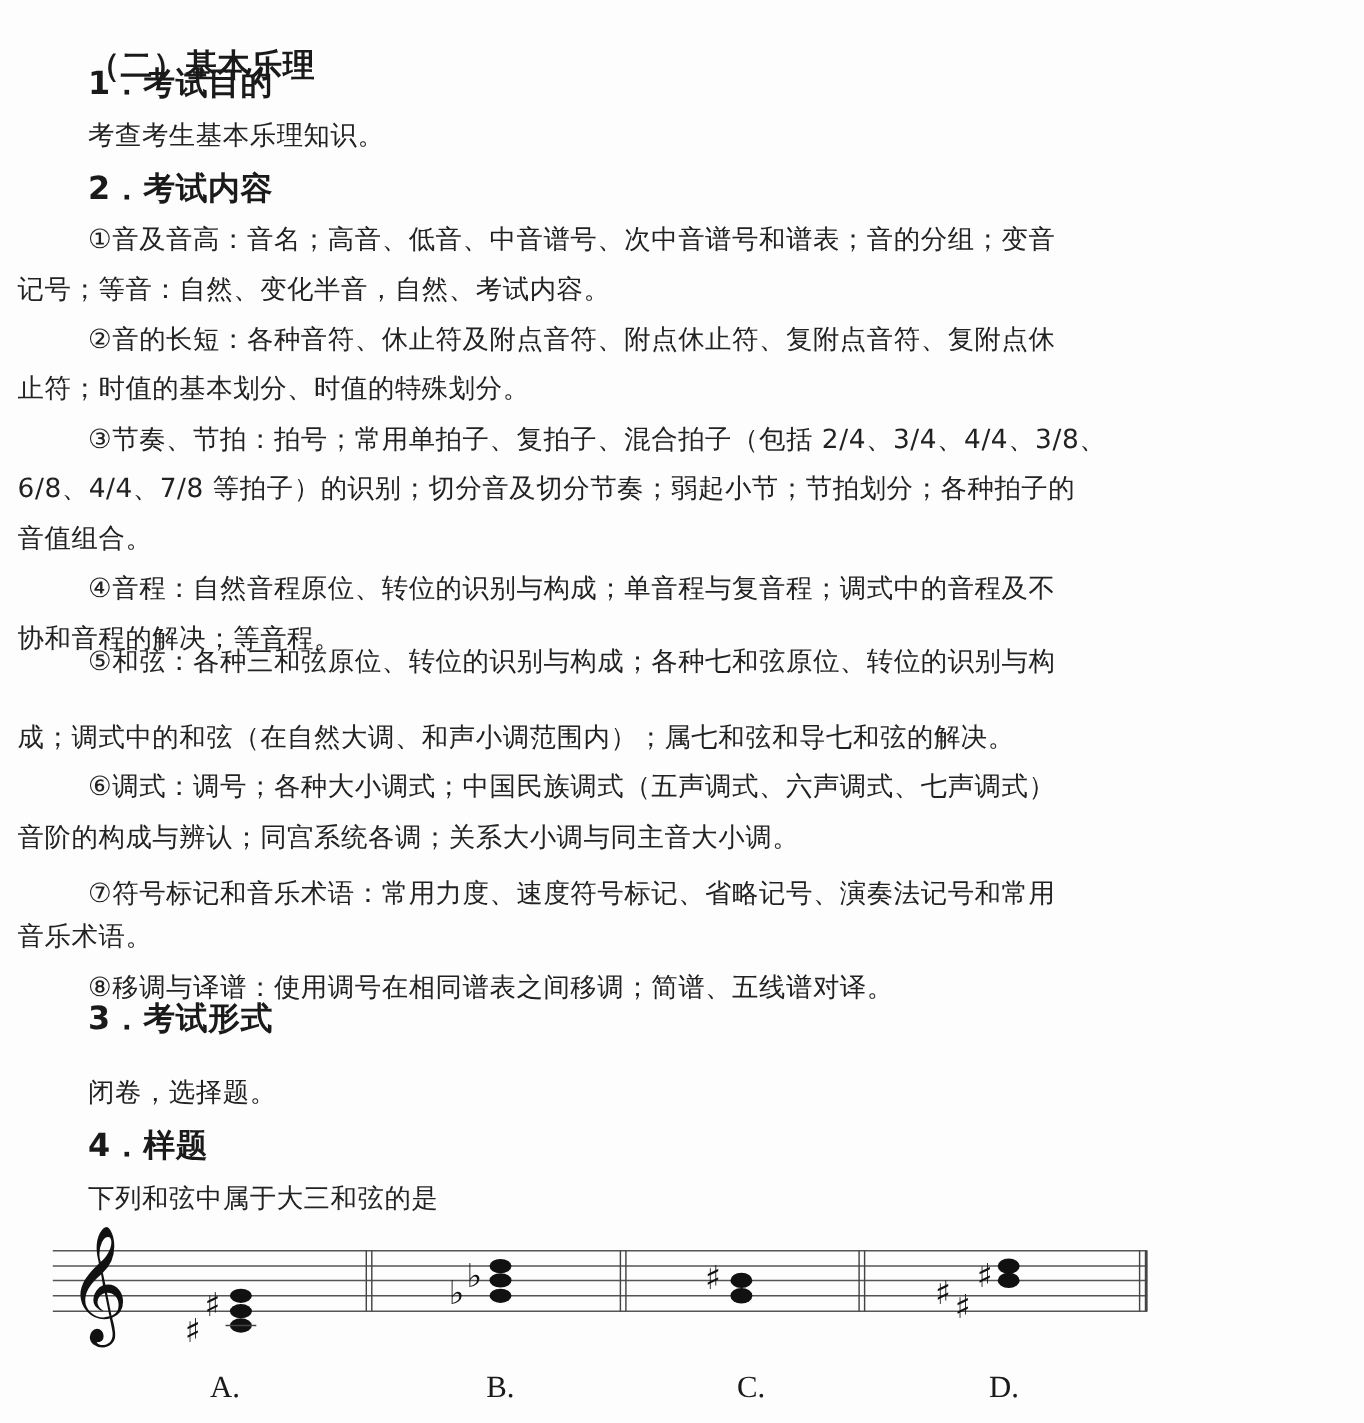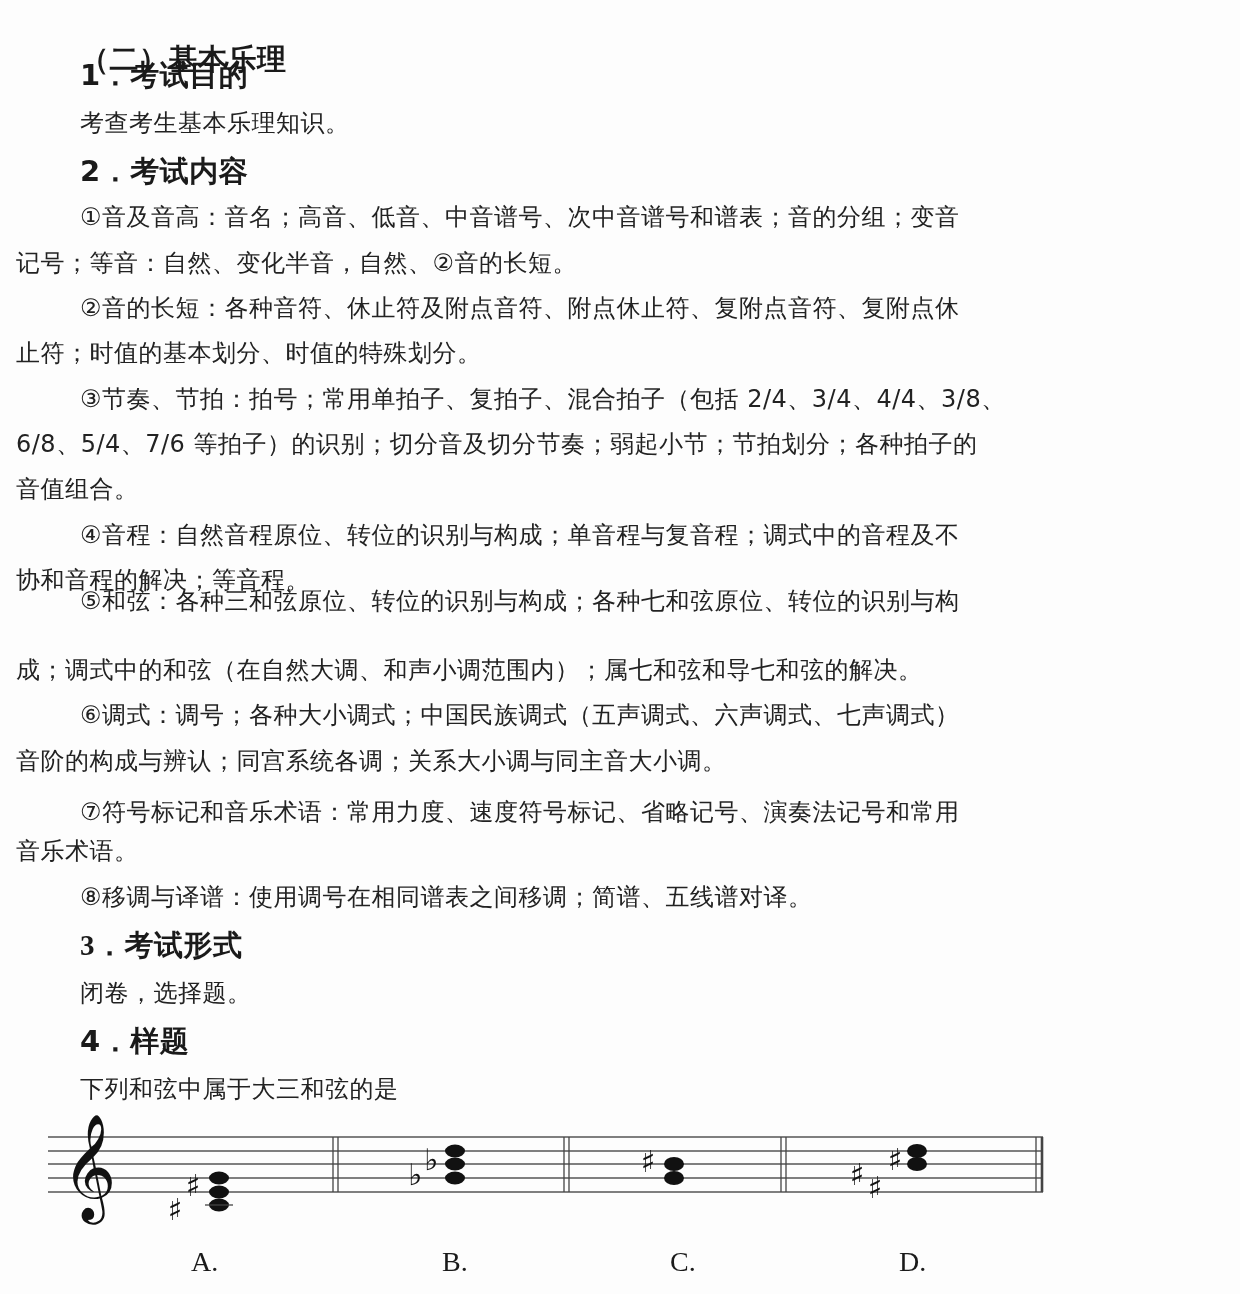--- a/index.html
+++ b/index.html
@@ -20,44 +20,44 @@
 <body>
 
 <div class="line title bold" style="left:80px; top:10px;">（二）基本乐理</div>
 
 <div class="line bold indent" style="top:58px;">1．考试目的</div>
 <div class="line body indent" style="top:106px;">考查考生基本乐理知识。</div>
 
 <div class="line bold indent" style="top:154px;">2．考试内容</div>
 
 <div class="line body indent" style="top:200px;">①音及音高：音名；高音、低音、中音谱号、次中音谱号和谱表；音的分组；变音</div>
-<div class="line body flush" style="top:246px;">记号；等音：自然、变化半音，自然、②音的长短。</div>
+<div class="line body flush" style="top:246px;">记号；等音：自然、变化半音，自然、考试内容。</div>
 
 <div class="line body indent" style="top:291px;">②音的长短：各种音符、休止符及附点音符、附点休止符、复附点音符、复附点休</div>
 <div class="line body flush" style="top:336px;text-align:center;">止符；时值的基本划分、时值的特殊划分。</div>
 
 <div class="line body indent" style="top:382px;">③节奏、节拍：拍号；常用单拍子、复拍子、混合拍子（包括 2/4、3/4、4/4、3/8、</div>
-<div class="line body flush" style="top:427px;">6/8、5/4、7/6 等拍子）的识别；切分音及切分节奏；弱起小节；节拍划分；各种拍子的</div>
+<div class="line body flush" style="top:427px;">6/8、4/4、7/8 等拍子）的识别；切分音及切分节奏；弱起小节；节拍划分；各种拍子的</div>
 <div class="line body flush" style="top:472px;">音值组合。</div>
 
 <div class="line body indent" style="top:518px;">④音程：自然音程原位、转位的识别与构成；单音程与复音程；调式中的音程及不</div>
 <div class="line body flush" style="top:563px;">协和音程的解决；等音程。</div>
 
 <div class="line body indent" style="top:584px;">⑤和弦：各种三和弦原位、转位的识别与构成；各种七和弦原位、转位的识别与构</div>
 <div class="line body flush" style="top:653px;">成；调式中的和弦（在自然大调、和声小调范围内）；属七和弦和导七和弦的解决。</div>
 
 <div class="line body indent" style="top:698px;">⑥调式：调号；各种大小调式；中国民族调式（五声调式、六声调式、七声调式）</div>
 <div class="line body flush" style="top:744px;">音阶的构成与辨认；同宫系统各调；关系大小调与同主音大小调。</div>
 
 <div class="line body indent" style="top:795px;">⑦符号标记和音乐术语：常用力度、速度符号标记、省略记号、演奏法记号和常用</div>
 <div class="line body flush" style="top:834px;">音乐术语。</div>
 
 <div class="line body indent" style="top:880px;">⑧移调与译谱：使用调号在相同谱表之间移调；简谱、五线谱对译。</div>
 
-<div class="line bold indent" style="top:928px;font-family:Liberation Serif, serif;">3．考试形式</div>
+<div class="line bold indent" style="top:908px;">3．考试形式</div>
 <div class="line body indent" style="top:976px;">闭卷，选择题。</div>
 
 <div class="line bold indent" style="top:1024px;">4．样题</div>
 <div class="line body indent" style="top:1072px;">下列和弦中属于大三和弦的是</div>
 
 <svg class="staff" viewBox="0 0 1240 1294" xmlns="http://www.w3.org/2000/svg">
   <g stroke="#555" stroke-width="1.4">
     <line x1="48" y1="1137" x2="1043" y2="1137"></line>
     <line x1="48" y1="1151" x2="1043" y2="1151"></line>
     <line x1="48" y1="1164" x2="1043" y2="1164"></line>

